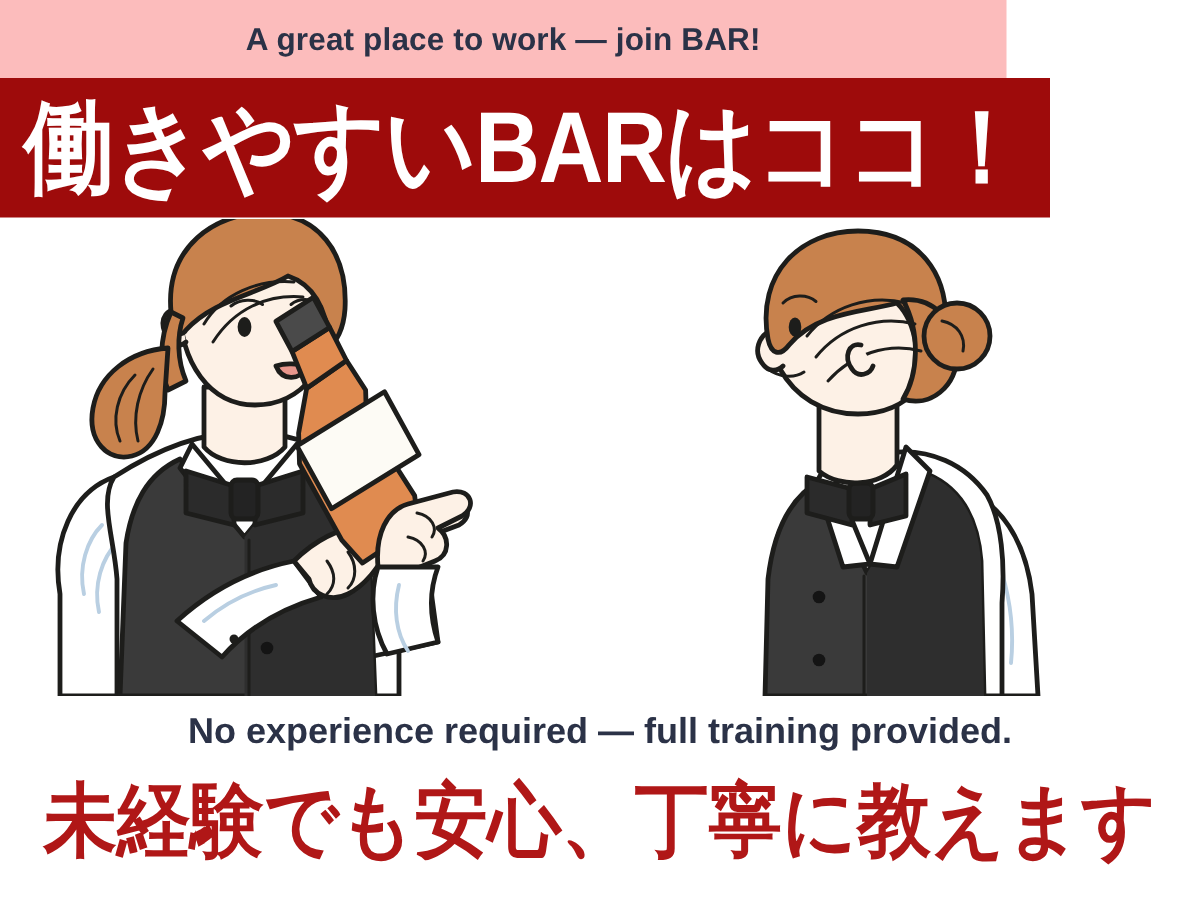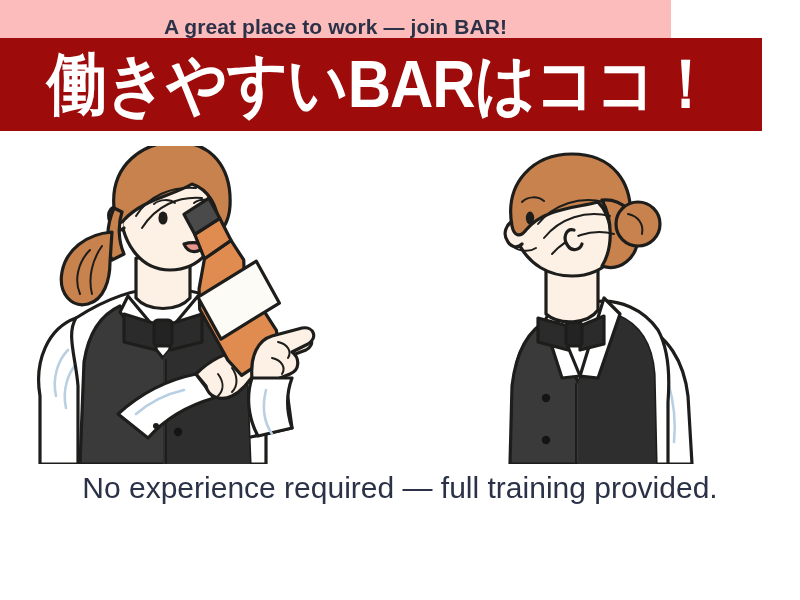--- a/index.html
+++ b/index.html
@@ -18,21 +18,21 @@
     background:#fcbcbc;
     display:flex; align-items:center; justify-content:center;
   }
   .tagline-text {
     font-size:21px; font-weight:bold; color:#2b3247;
     letter-spacing:.1px; white-space:nowrap;
   }
 
   
   .headline-band {
-    position:absolute; left:0; top:38px; width:762px; height:93px;
+    position:absolute; left:0; top:52px; width:700px; height:93px;
     background:#9e0b0b;
     display:flex; align-items:center; justify-content:center;
   }
   .headline-text {
     font-size:60px; font-weight:bold; color:#ffffff;
     letter-spacing:-1px; white-space:nowrap; line-height:1;
     transform:scaleY(1.12); transform-origin:center;
   }
 
   
@@ -41,21 +41,21 @@
     background:#ffffff;
   }
   .illustration svg { display:block; width:100%; height:100%; }
 
   
   .subline {
     position:absolute; left:0; top:466px; width:800px; height:44px;
     display:flex; align-items:center; justify-content:center;
   }
   .subline-text {
-    font-size:30px; font-weight:normal; color:#2b3247; white-space:nowrap;
+    font-size:24px; font-weight:bold; color:#2b3247; white-space:nowrap;
   }
   .closing {
     position:absolute; left:0; top:510px; width:800px; height:76px;
     display:flex; align-items:center; justify-content:center;
   }
   .closing-text {
     font-size:49px; font-weight:bold; color:#b01717;
     letter-spacing:0px; white-space:nowrap; line-height:1;
     transform:scaleY(1.1); transform-origin:center;
   }
@@ -218,14 +218,17 @@
         <path class="thin" d="M70 56 C76 50 86 50 92 55"></path>
         <path class="thin" d="M60 100 C68 106 78 106 84 102"></path>
       </g>
     </svg>
   </div>
 
   <div class="subline">
     <div class="subline-text">No experience required — full training provided.</div>
   </div>
 
+  <div class="closing">
+    <div class="closing-text">未経験でも安心、丁寧に教えます</div>
+  </div>
 
 </div>
 
 </body></html>

